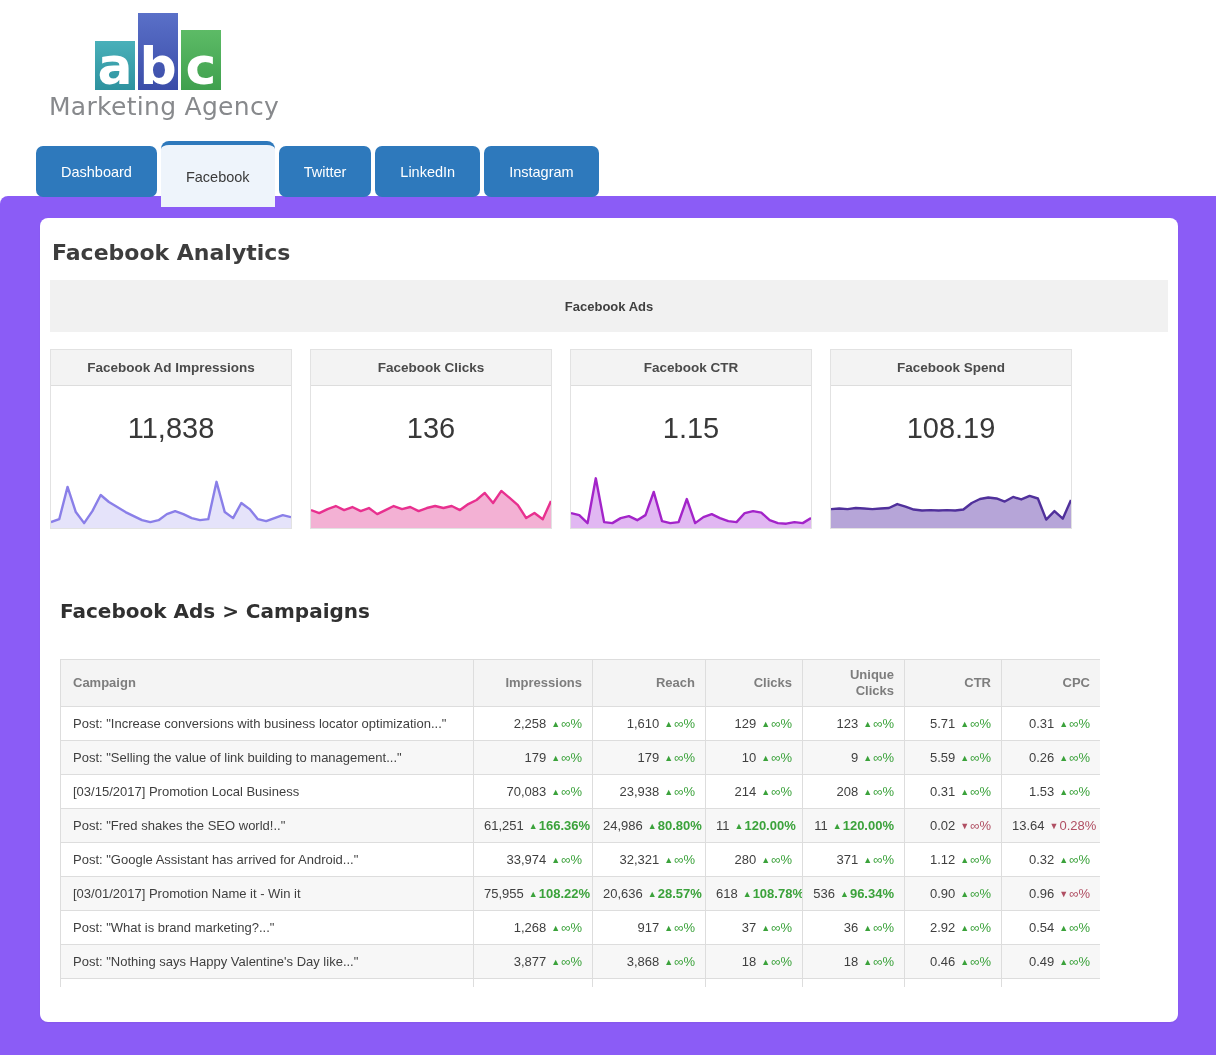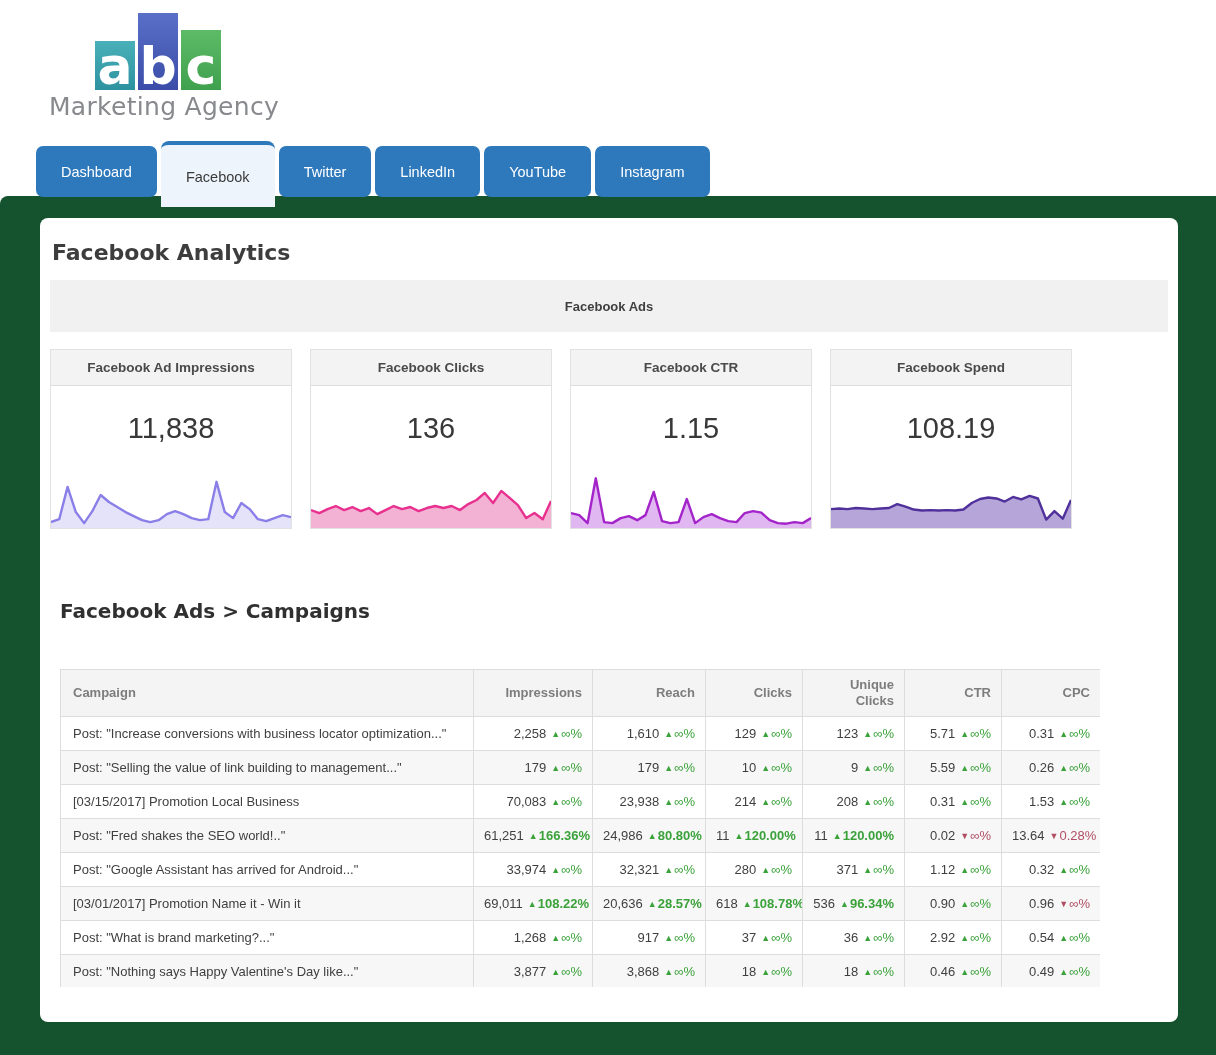--- a/index.html
+++ b/index.html
@@ -21,21 +21,21 @@
   .tab-bar { position:absolute; left:36px; top:146px; display:flex; gap:4px; z-index:3; align-items:flex-start; }
   .tab { height:51px; padding:0 25px; display:flex; align-items:center; justify-content:center;
          background:#2e79bc; color:#ffffff; font-size:14.5px; border-radius:7px; cursor:pointer; }
   .tab.active { margin-top:-5px; height:66px; background:#eef4fb; color:#3a3a3a;
                 border-radius:8px 8px 0 0; border-top:4px solid #2e79bc; align-items:center;
                 padding-top:13px; z-index:4; }
   .tab.active .tab-label { margin-top:-12px; }
 
   
   .panel { position:absolute; left:0; top:196px; width:1216px; height:859px;
-           background:#14532d; border-radius:8px 0 0 0; z-index:1; }
+           background:#8b5cf6; border-radius:8px 0 0 0; z-index:1; }
   .card { position:absolute; left:40px; top:22px; width:1138px; height:804px;
           background:#ffffff; border-radius:8px; box-shadow:0 1px 2px rgba(0,0,0,0.05);
           padding:10px; }
 
   .page-title { margin:12px 0 0 2px; font-family:"DejaVu Sans", sans-serif;
                 font-size:22px; font-weight:bold; color:#3d3d3d; }
 
   .section-bar { margin-top:15px; height:52px; background:#f1f1f1; display:flex;
                  align-items:center; justify-content:center; font-size:13px;
                  font-weight:bold; color:#3f3f3f; }
@@ -48,21 +48,21 @@
               display:flex; align-items:center; justify-content:center;
               font-size:13.5px; font-weight:bold; color:#4a4a4a; }
   .kpi-value { margin-top:26px; text-align:center; font-size:29px; color:#383838; }
   .kpi-spark { position:absolute; left:0; right:0; bottom:0; height:54px; }
   .kpi-spark svg { display:block; width:100%; height:100%; }
 
   
   .campaigns-heading { margin:70px 0 0 10px; font-family:"DejaVu Sans", sans-serif;
                        font-size:20px; font-weight:bold; color:#303030; }
   .table-wrap { margin:36px 0 0 10px; width:1040px; height:328px; overflow:hidden; }
-  table { border-collapse:collapse; table-layout:fixed; width:1040px; font-size:13px;margin-top:10px; }
+  table { border-collapse:collapse; table-layout:fixed; width:1040px; font-size:13px; }
   th { background:#f4f4f4; color:#7d7d7d; font-weight:bold; text-align:right;
        padding:6px 10px; border:1px solid #ddd; height:47px; vertical-align:middle; line-height:1.2; }
   th.first { text-align:left; padding-left:12px; }
   td { border:1px solid #ddd; height:34px; padding:0 10px; color:#3f3f3f;
        text-align:right; white-space:nowrap; overflow:hidden; }
   td.first { text-align:left; padding-left:12px; }
   tbody tr:nth-child(even) td { background:#f7f7f7; }
   .delta { margin-left:5px; }
   .delta.up { color:#3ba23b; }
   .delta.down { color:#b04f63; }
@@ -86,23 +86,20 @@
     <div class="tab active">
       <span class="tab-label">Facebook</span>
     </div>
     <div class="tab">
       <span class="tab-label">Twitter</span>
     </div>
     <div class="tab">
       <span class="tab-label">LinkedIn</span>
     </div>
     <div class="tab">
-      <span class="tab-label">YouTube</span>
-    </div>
-    <div class="tab">
       <span class="tab-label">Instagram</span>
     </div>
   </div>
 
 <div class="panel">
   <div class="card">
     <div class="page-title">Facebook Analytics</div>
     <div class="section-bar">Facebook Ads</div>
     <div class="kpi-row" id="kpi-row">
         <div class="kpi-card">
@@ -210,21 +207,21 @@
               <td class="first">Post: "Google Assistant has arrived for Android..."</td>
               <td><span>33,974</span><span class="delta up"><span class="tri">▲</span>∞%</span></td>
               <td><span>32,321</span><span class="delta up"><span class="tri">▲</span>∞%</span></td>
               <td><span>280</span><span class="delta up"><span class="tri">▲</span>∞%</span></td>
               <td><span>371</span><span class="delta up"><span class="tri">▲</span>∞%</span></td>
               <td><span>1.12</span><span class="delta up"><span class="tri">▲</span>∞%</span></td>
               <td><span>0.32</span><span class="delta up"><span class="tri">▲</span>∞%</span></td>
             </tr>
             <tr>
               <td class="first">[03/01/2017] Promotion Name it - Win it</td>
-              <td><span>69,011</span><span class="delta up bold"><span class="tri">▲</span>108.22%</span></td>
+              <td><span>75,955</span><span class="delta up bold"><span class="tri">▲</span>108.22%</span></td>
               <td><span>20,636</span><span class="delta up bold"><span class="tri">▲</span>28.57%</span></td>
               <td><span>618</span><span class="delta up bold"><span class="tri">▲</span>108.78%</span></td>
               <td><span>536</span><span class="delta up bold"><span class="tri">▲</span>96.34%</span></td>
               <td><span>0.90</span><span class="delta up"><span class="tri">▲</span>∞%</span></td>
               <td><span>0.96</span><span class="delta down"><span class="tri">▼</span>∞%</span></td>
             </tr>
             <tr>
               <td class="first">Post: "What is brand marketing?..."</td>
               <td><span>1,268</span><span class="delta up"><span class="tri">▲</span>∞%</span></td>
               <td><span>917</span><span class="delta up"><span class="tri">▲</span>∞%</span></td>

